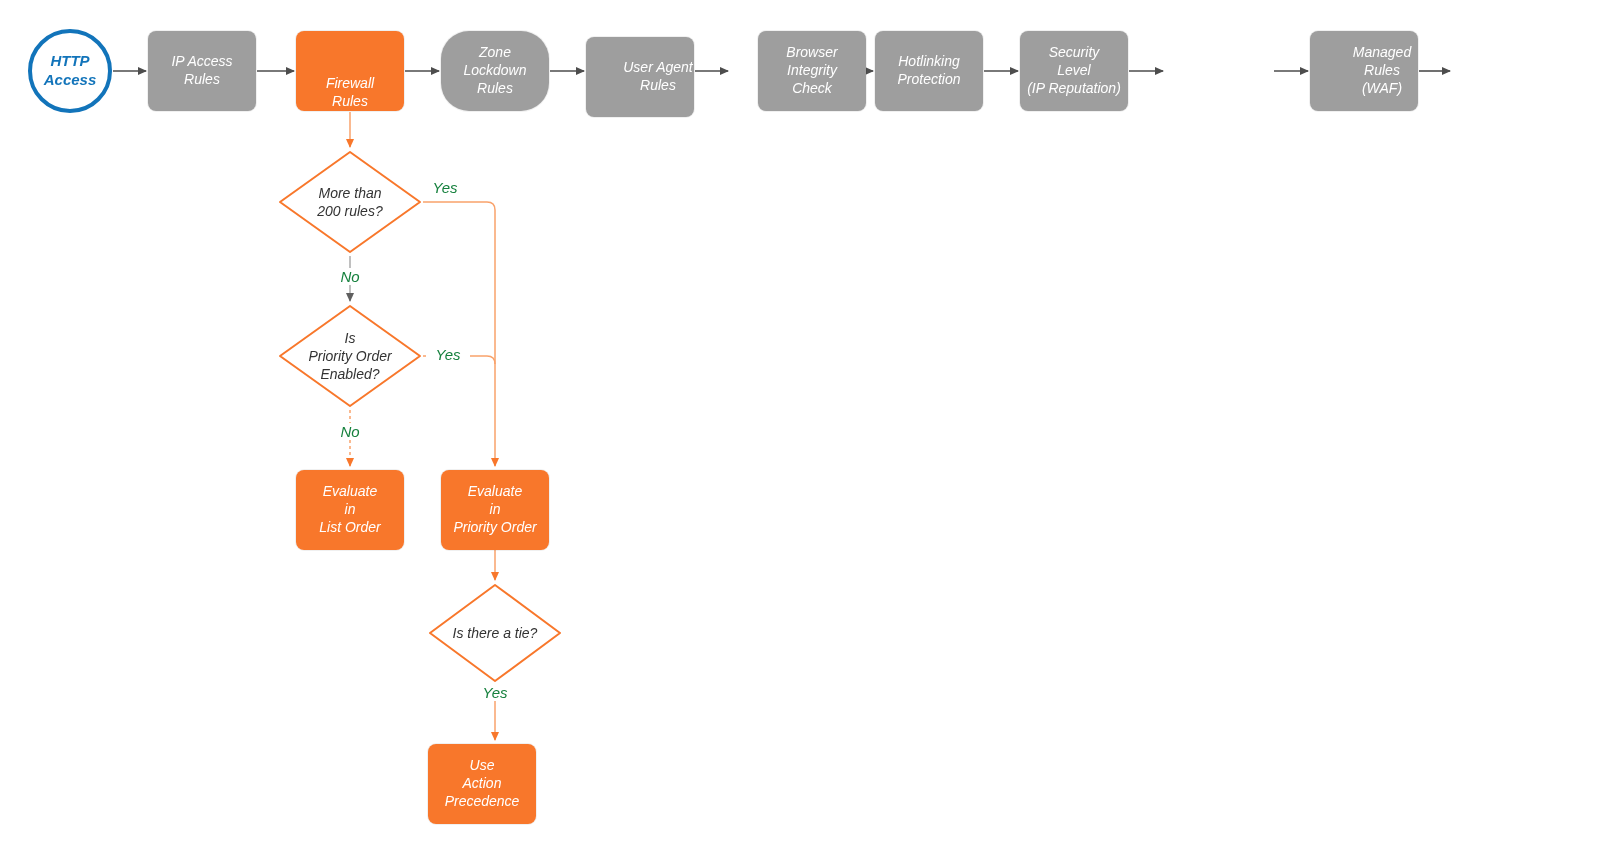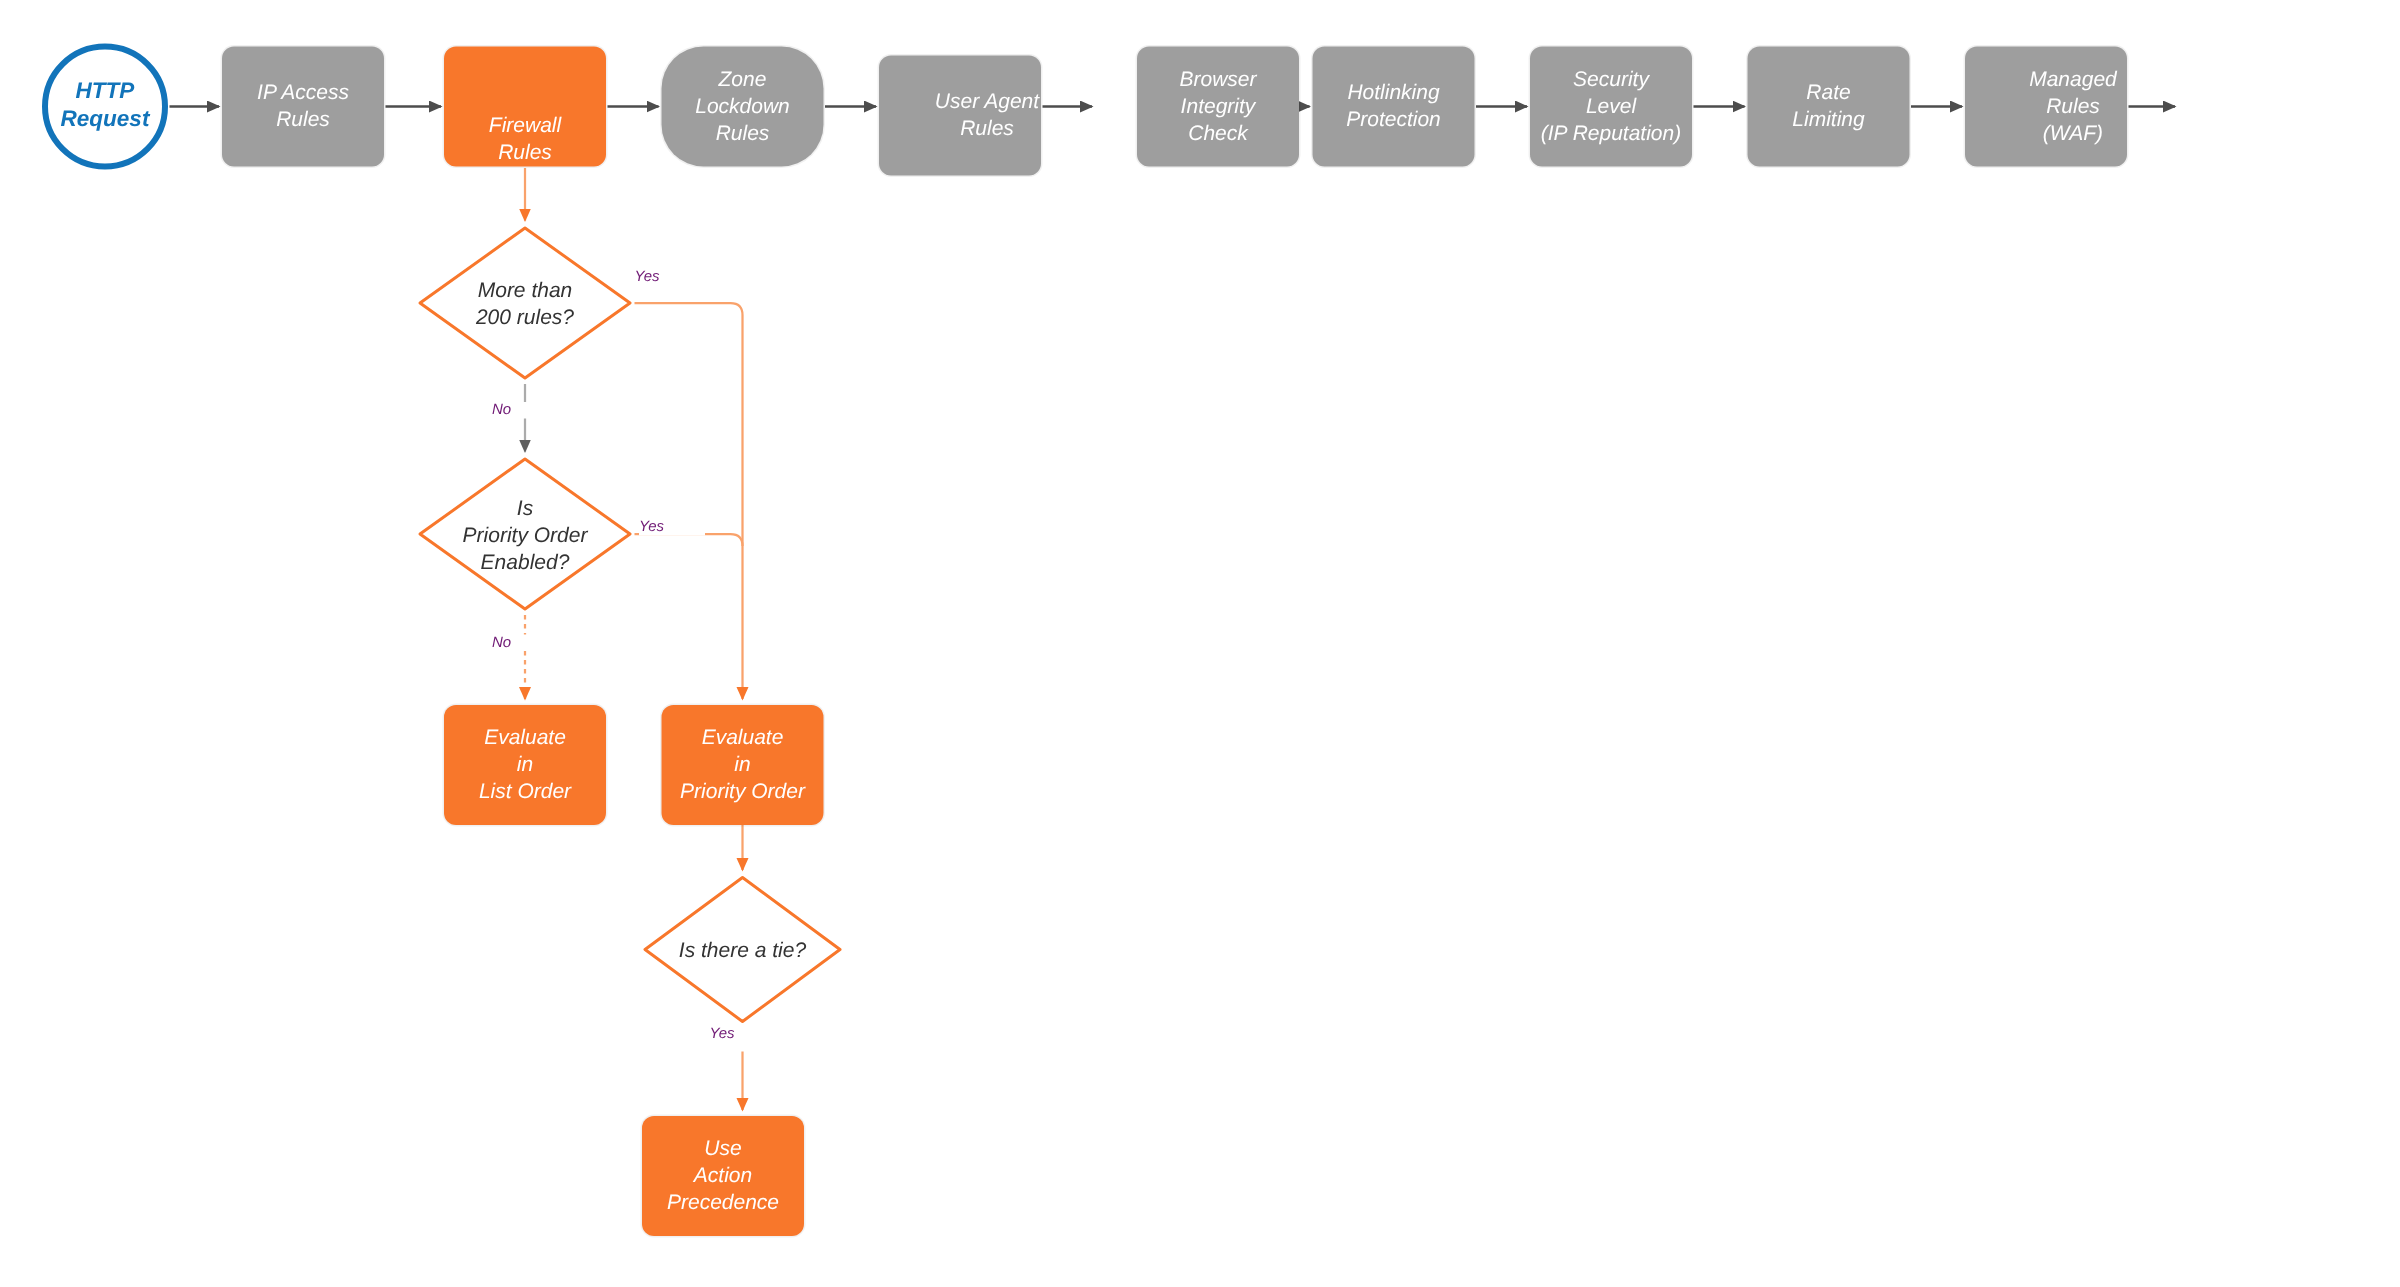--- a/index.html
+++ b/index.html
@@ -54,23 +54,24 @@
     color: #333333;
     font-size: 14px; line-height: 1.3;
     text-align: center;
     white-space: pre-line;
     font-style: italic;
   }
 
   .edge-label {
     position: absolute; z-index: 3;
     width: 44px;
+    text-align: center;
     font-style: italic;
-    font-size: 10px;
-    color: #701a75;
+    font-size: 15px;
+    color: #15803d;
   }
   .edge-label.masked { background: #ffffff; }
 </style>
 </head>
 <body>
 
 <div class="canvas">
 
   <svg class="connectors" viewBox="0 0 1600 858" xmlns="http://www.w3.org/2000/svg">
     <defs>
@@ -100,21 +101,21 @@
     <path d="M423 202 L487 202 Q495 202 495 210 L495 466" stroke="#F9A26B" stroke-width="1.5" fill="none" marker-end="url(#mOrange)"></path>
     <path d="M350 256 L350 301" stroke="#ABABAB" stroke-width="1.5" fill="none" marker-end="url(#mGray)"></path>
     <path d="M423 356 L487 356 Q495 356 495 364" stroke="#F9A26B" stroke-width="1.5" fill="none"></path>
     <path d="M350 410 L350 466" stroke="#F9A26B" stroke-width="1.5" stroke-dasharray="3 3" fill="none" marker-end="url(#mOrange)"></path>
     <path d="M495 550 L495 580" stroke="#F9A26B" stroke-width="1.5" fill="none" marker-end="url(#mOrange)"></path>
     <path d="M495 701 L495 740" stroke="#F9A26B" stroke-width="1.5" fill="none" marker-end="url(#mOrange)"></path>
   </svg>
 
   <div class="node terminal" style="left:28px; top:29px;">
     <span>HTTP
-Request</span>
+Access</span>
   </div>
 
   <div class="node stage" style="left:148px; top:31px;">
     <span>IP Access
 Rules</span>
   </div>
   <div class="node stage orange" style="left:296px; top:31px;align-items:flex-end;">
     <span>Firewall
 Rules</span>
   </div>
@@ -133,24 +134,20 @@
 Check</span>
   </div>
   <div class="node stage" style="left:875px; top:31px;">
     <span>Hotlinking
 Protection</span>
   </div>
   <div class="node stage" style="left:1020px; top:31px;">
     <span>Security
 Level
 (IP Reputation)</span>
-  </div>
-  <div class="node stage" style="left:1165px; top:31px;">
-    <span>Rate
-Limiting</span>
   </div>
   <div class="node stage" style="left:1310px; top:31px;padding-left:36px;">
     <span>Managed
 Rules
 (WAF)</span>
   </div>
 
 
   <div class="node diamond" style="left:278px; top:150px; width:144px; height:104px;">
     <svg width="144" height="104" viewBox="0 0 144 104">

